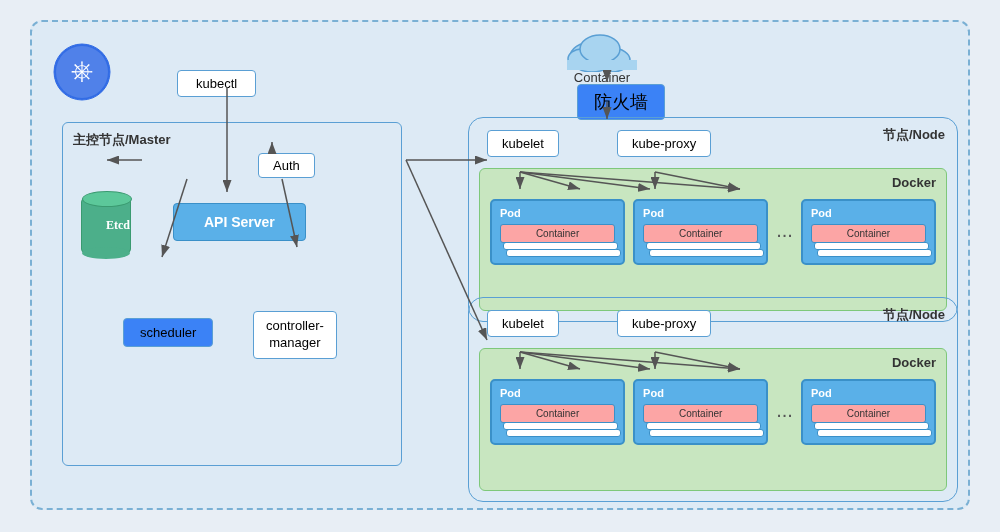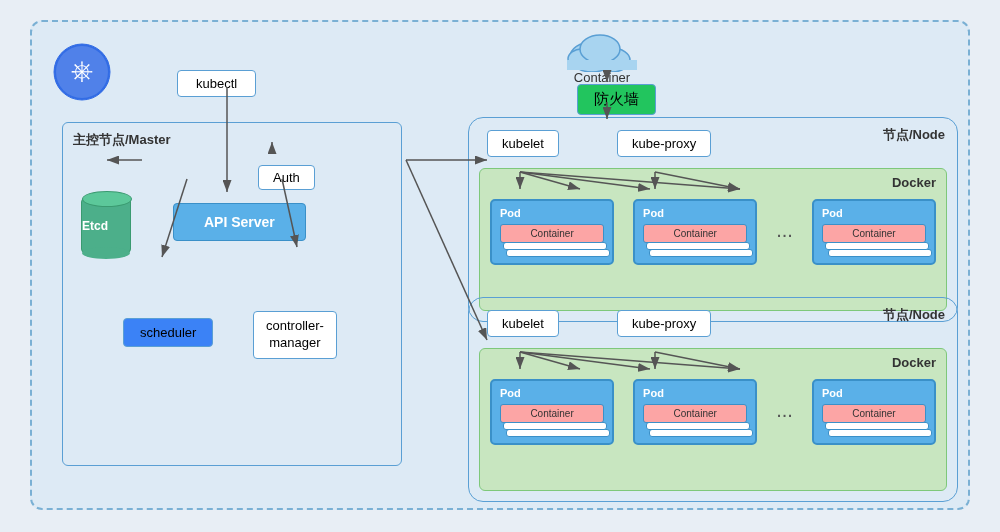--- a/index.html
+++ b/index.html
@@ -91,26 +91,27 @@
       text-align: center;
     }
 
     .etcd-cylinder {
       width: 50px;
       height: 55px;
       background: #4caf8a;
       border-radius: 4px;
       display: flex;
       align-items: center;
-      justify-content: flex-start;
+      justify-content: flex-end;
       color: white;
       font-size: 12px;
       font-weight: bold;
       position: relative;
       border: 1.5px solid #3a9a70;
+      font-family: Liberation Serif, serif;
     }
 
     .etcd-cylinder::before {
       content: '';
       position: absolute;
       top: -8px;
       left: 0;
       width: 100%;
       height: 14px;
       background: #5cc89a;
@@ -222,46 +223,46 @@
       top: 10px;
       left: 380px;
       text-align: center;
     }
 
     
     .firewall-box {
       position: absolute;
       top: 60px;
       left: 385px;
-      background: #22c55e;
+      background: #3b82f6;
       border: 1.5px solid #5a9fd4;
       border-radius: 4px;
       padding: 5px 16px;
-      font-size: 15px;
+      font-size: 18px;
     }
 
     
     .arrows-svg {
       position: absolute;
       top: 0;
       left: 0;
       width: 100%;
       height: 100%;
       pointer-events: none;
     }
 
     
     .pods-row {
       position: absolute;
       top: 30px;
       left: 10px;
       right: 10px;
       display: flex;
       align-items: flex-start;
-      gap: 19px;
+      gap: 8px;
     }
 
     .single-pod {
       background: #5ab0e8;
       border: 2px solid #3a90c8;
       border-radius: 5px;
       padding: 6px 8px;
       min-width: 85px;
       flex: 1;
     }
@@ -353,21 +354,21 @@
 
   <div class="master-section">
     <div class="master-label">主控节点/Master</div>
 
     <div style="position:absolute; left:18px; top:75px;">
       <div class="etcd-cylinder">
         <span style="position:relative; z-index:2; color:white; font-size:12px; font-weight:bold;">Etcd</span>
       </div>
     </div>
 
-    <div class="auth-box" style="position:absolute; left:195px; top:42px;">
+    <div class="auth-box" style="position:absolute; left:195px; top:30px;">
       <span>Auth</span>
     </div>
 
     <div class="api-server-box" style="position:absolute; left:110px; top:80px;">
       <span>API Server</span>
     </div>
 
     <div class="scheduler-box" style="position:absolute; left:60px; top:195px;">
       <span>scheduler</span>
     </div>

